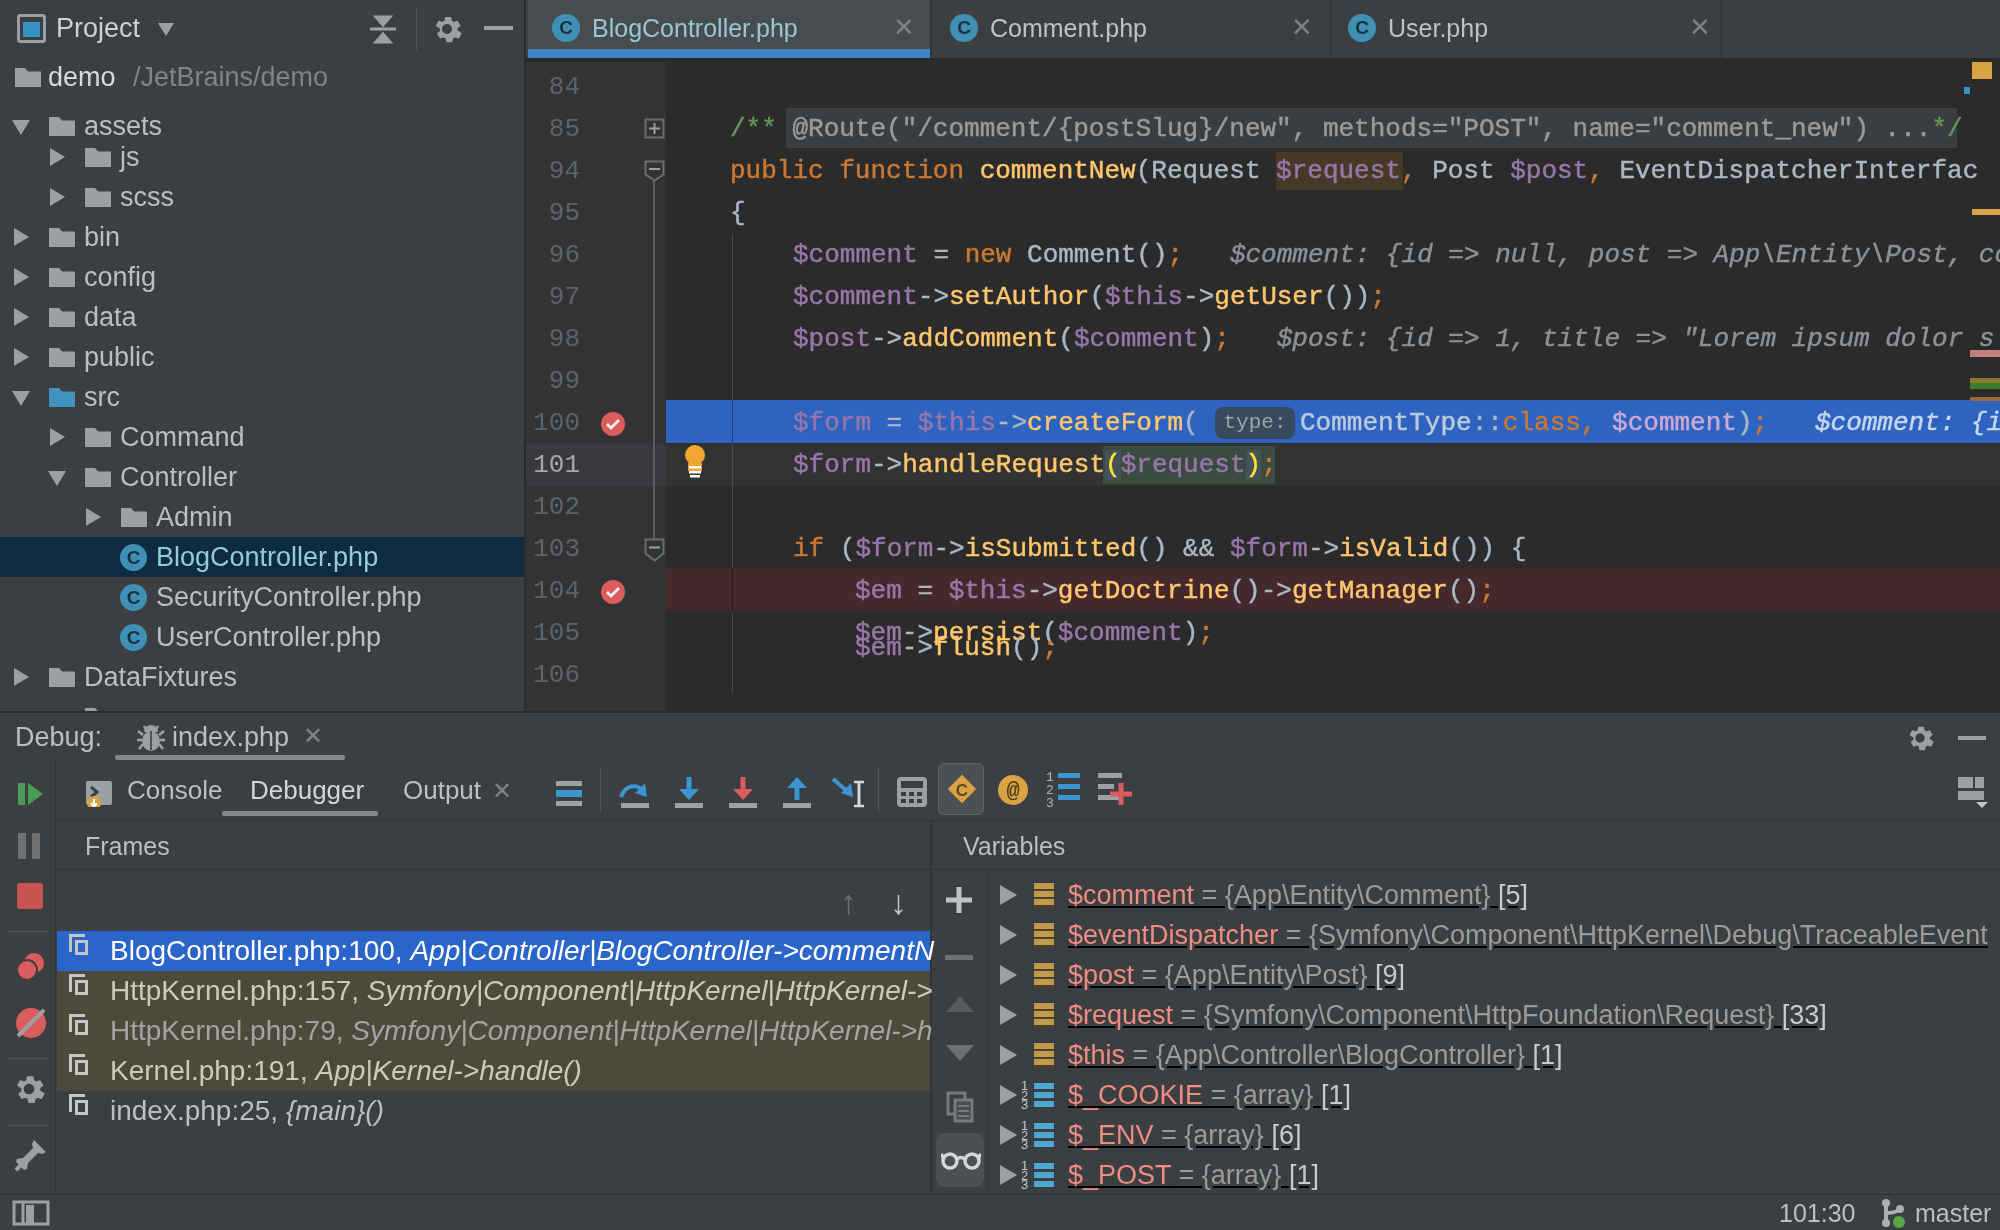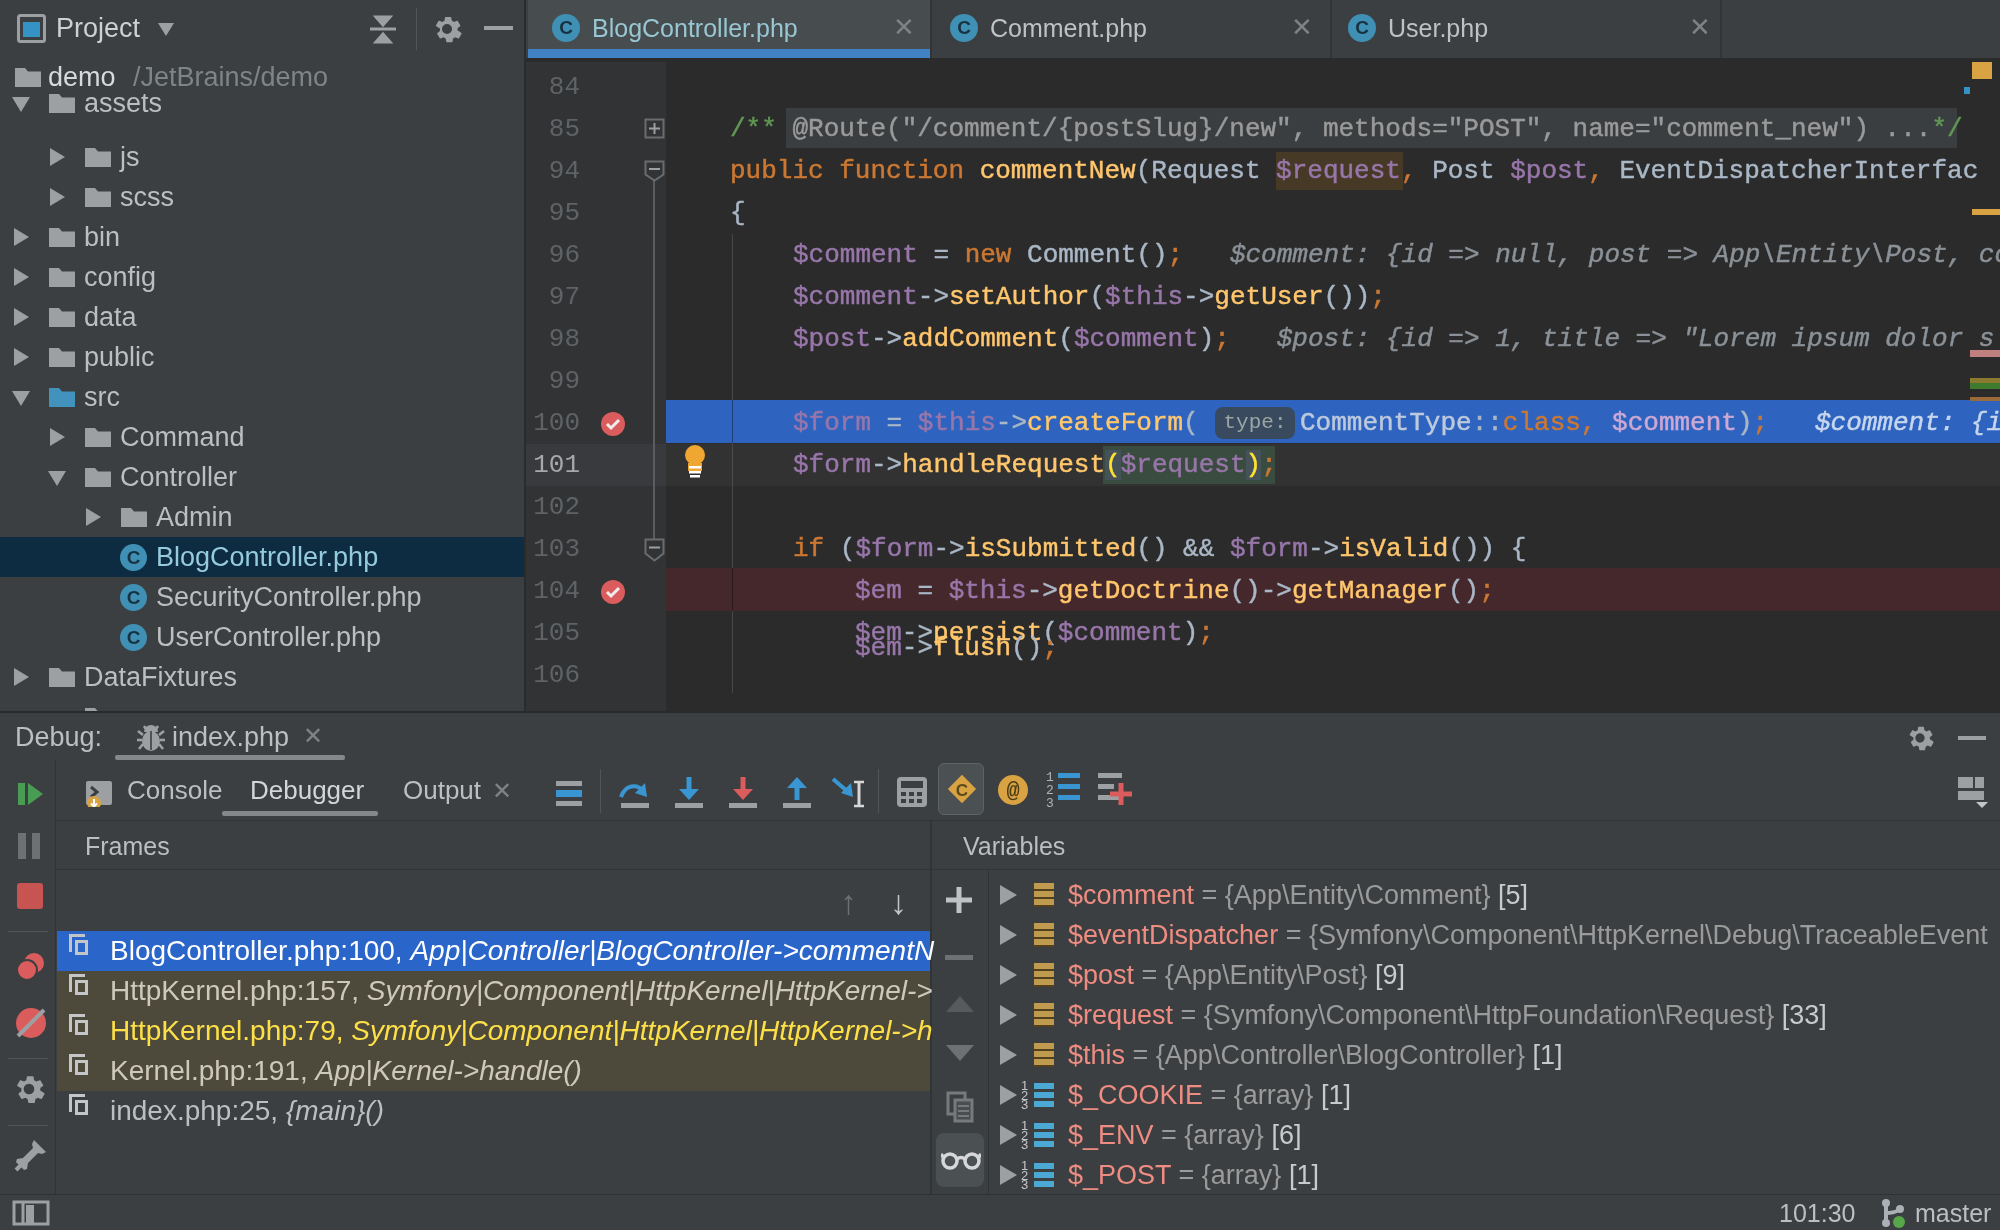--- a/index.html
+++ b/index.html
@@ -27,21 +27,21 @@
 .y { color:#ffc66d; } 
 .v { color:#9876aa; } 
 .w { color:#a9b7c6; }
 .gcm { color:#629755; }
 .hint { color:#8a9197; font-style:italic; }
 
 #debug { left:0; top:711px; width:2000px; height:483px; background:#3c3f41; border-top:2px solid #282b2d; }
 .frow { left:0; width:930px; height:40px; line-height:40px; font-size:28px; white-space:pre; padding-left:110px; }
 .fi { position:absolute; left:75px; top:9px; width:13px; height:15px; border:3px solid #c3c5c7; }
 .fi::after { content:""; position:absolute; left:-9px; top:-9px; width:13px; height:15px; border:3px solid #c3c5c7; border-right:none; border-bottom:none; }
-.vrow { left:990px; width:1010px; height:40px; line-height:40px; font-size:27px; white-space:pre; padding-left:78px; overflow:hidden; }
+.vrow { left:990px; width:1010px; height:40px; line-height:40px; font-size:27px; white-space:pre; padding-left:78px; overflow:hidden;text-decoration:underline; }
 .varr { position:absolute; left:10px; top:10px; width:0; height:0; border-left:17px solid #9da0a2; border-top:10px solid transparent; border-bottom:10px solid transparent; }
 .oico { position:absolute; left:44px; top:8px; width:20px; height:24px; background:linear-gradient(to bottom,#c09a4e 0 6px,#52401e 6px 8px,#c09a4e 8px 14px,#52401e 14px 16px,#c09a4e 16px 22px,#52401e 22px 24px); }
 .aico { position:absolute; left:44px; top:8px; width:20px; height:24px; background:linear-gradient(to bottom,#4ba8d3 0 6px,#3c3f41 6px 9px,#4ba8d3 9px 15px,#3c3f41 15px 18px,#4ba8d3 18px 24px); }
 .aico::before { content:"1 2 3"; position:absolute; left:-13px; top:-2px; font-size:13px; line-height:9.5px; color:#c3c5c7; white-space:pre-line; width:9px; word-break:break-all; }
 .vn { color:#ef8c82; }
 .vg { color:#9b9b9b; }
 .vb { color:#c8cacc; }
 
 #status { left:0; top:1194px; width:2000px; height:36px; background:#3c3f41; border-top:1px solid #2f3234; }
 </style>
@@ -68,21 +68,21 @@
     </svg>
   <div class="abs" style="left:484px;top:26px;width:29px;height:4px;background:#9da0a2"></div>
 
   <div class="trow" style="top:57px">
     <svg class="abs" style="left:14px;top:7px" width="28" height="26" viewBox="0 0 28 26">
         <path fill="#9da0a2" d="M1 4 L11 4 L14 7.5 L27 7.5 L27 23 L1 23 Z"></path>
       </svg>
     <span class="txt" style="left:48px;color:#d7d9db;font-weight:normal">demo</span>
     <span class="txt" style="left:133px;color:#7f8486">/JetBrains/demo</span>
   </div>
-  <div class="trow" style="top:83px">
+  <div class="trow" style="top:106px">
     <div class="chev o" style="left:12px;top:14px"></div>
     <svg class="abs" style="left:48px;top:7px" width="28" height="26" viewBox="0 0 28 26">
         <path fill="#9da0a2" d="M1 4 L11 4 L14 7.5 L27 7.5 L27 23 L1 23 Z"></path>
       </svg>
     <span class="txt" style="left:84px">assets</span>
   </div>
   <div class="trow" style="top:177px">
     <div class="chev e" style="left:50px;top:11px"></div>
     <svg class="abs" style="left:84px;top:7px" width="28" height="26" viewBox="0 0 28 26">
         <path fill="#9da0a2" d="M1 4 L11 4 L14 7.5 L27 7.5 L27 23 L1 23 Z"></path>
@@ -440,21 +440,21 @@
   <div class="abs" style="left:963px;top:119px;font-size:25px;color:#bcbec0">Variables</div>
   <div class="abs" style="left:930px;top:107px;width:2px;height:376px;background:#313436"></div>
 
   <div class="abs" style="left:840px;top:170px;font-size:34px;color:#6e7072">↑</div>
   <div class="abs" style="left:890px;top:170px;font-size:34px;color:#c3c5c7">↓</div>
 
   <div class="abs" style="left:57px;top:218px;width:873px;height:40px;background:#2a65c9"></div>
   <div class="abs" style="left:57px;top:258px;width:873px;height:120px;background:#4e4a3b"></div>
   <div class="frow abs" style="left:0;top:218px"><span class="fi"></span><span style="color:#fff">BlogController.php:100, <i>App|Controller|BlogController-&gt;commentN</i></span></div>
   <div class="frow abs" style="left:0;top:258px"><span class="fi"></span><span style="color:#cdc9bc">HttpKernel.php:157, <i>Symfony|Component|HttpKernel|HttpKernel-&gt;</i></span></div>
-  <div class="frow abs" style="left:0;top:298px"><span class="fi"></span><span style="color:#fde047">HttpKernel.php:79, <i>Symfony|Component|HttpKernel|HttpKernel-&gt;h</i></span></div>
+  <div class="frow abs" style="left:0;top:298px"><span class="fi"></span><span style="color:#a3a3a3">HttpKernel.php:79, <i>Symfony|Component|HttpKernel|HttpKernel-&gt;h</i></span></div>
   <div class="frow abs" style="left:0;top:338px"><span class="fi"></span><span style="color:#cdc9bc">Kernel.php:191, <i>App|Kernel-&gt;handle()</i></span></div>
   <div class="frow abs" style="left:0;top:378px"><span class="fi"></span><span style="color:#bcbec0">index.php:25, <i>{main}()</i></span></div>
 
   <div class="abs" style="left:988px;top:157px;width:1px;height:326px;background:#313436"></div>
   <svg class="abs" style="left:944px;top:172px" width="30" height="30" viewBox="0 0 30 30">
       <g stroke="#c0c3c5" stroke-width="5">
         <line x1="15" y1="2" x2="15" y2="28"></line>
         <line x1="2" y1="15" x2="28" y2="15"></line>
       </g>
     </svg>

